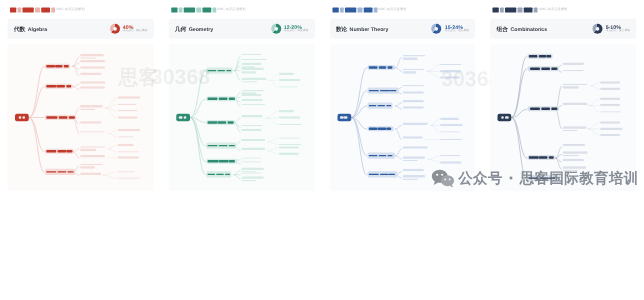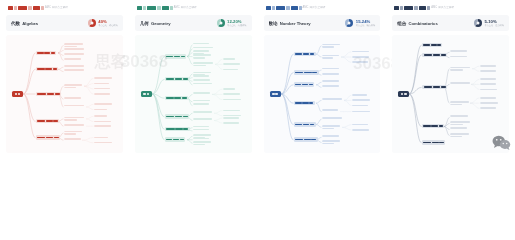--- a/index.html
+++ b/index.html
@@ -723,13 +723,14 @@
       <ellipse cx="13.5" cy="12" rx="12.5" ry="10.5" fill="#4a4f57"></ellipse>
       <polygon points="6,19 4,26 11,22" fill="#4a4f57"></polygon>
       <circle cx="9.5" cy="9.5" r="1.7" fill="#fff"></circle>
       <circle cx="17.5" cy="9.5" r="1.7" fill="#fff"></circle>
       <ellipse cx="26" cy="19" rx="10.5" ry="8.8" fill="#6b7079"></ellipse>
       <polygon points="33,25 35,30 29,27" fill="#6b7079"></polygon>
       <circle cx="22.5" cy="17" r="1.4" fill="#fff"></circle>
       <circle cx="29.5" cy="17" r="1.4" fill="#fff"></circle>
     </svg>
   </span>
+  <span class="ov-txt">公众号 · 思客国际教育培训</span>
 </div>
 
 </body></html>

